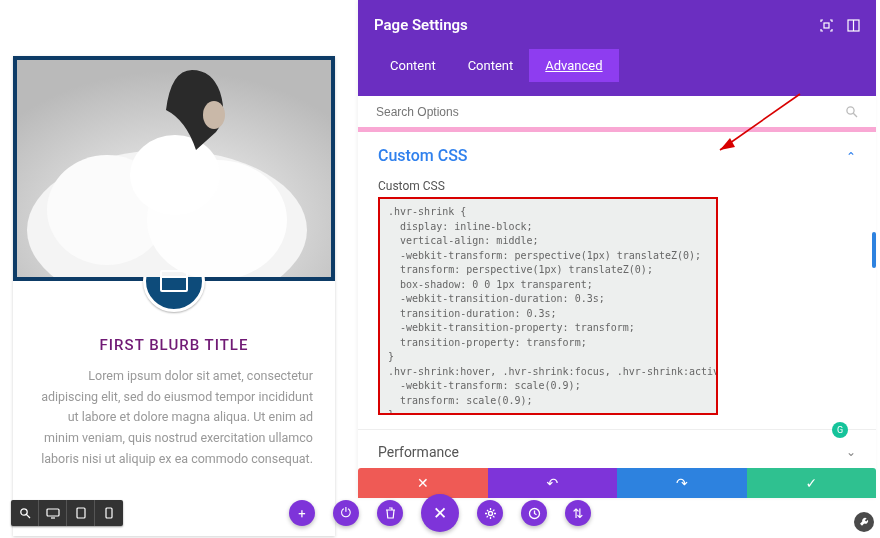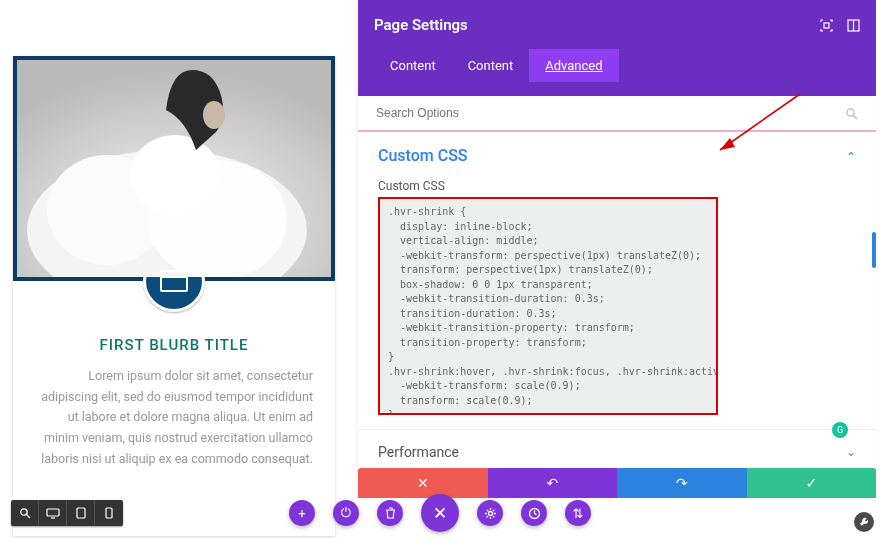--- a/index.html
+++ b/index.html
@@ -17,38 +17,38 @@
   .card-img-wrap { border: 4px solid #0d3b66; width: 322px; height: 225px; overflow: hidden; }
   .card-img { width: 100%; height: 100%; background:#eee; }
   .card-icon-wrap {
     width: 62px; height: 62px; border-radius: 50%;
     background: #0d4b7a; border: 3px solid #fff;
     margin: -31px auto 0; display:flex;align-items:center;justify-content:center;
     box-shadow: 0 1px 2px rgba(0,0,0,0.3);
   }
   .card-icon { width:28px;height:22px;border:2px solid #fff;border-radius:2px;position:relative;}
   .card-icon::before{content:"";position:absolute;left:-2px;right:-2px;top:4px;height:2px;background:#fff;}
-  .card-title { color:#0f766e; text-align:center; letter-spacing:1px; font-size:15px; font-weight:500; margin:24px 20px 12px;}
+  .card-title { color:#701a75; text-align:center; letter-spacing:1px; font-size:15px; font-weight:500; margin:24px 20px 12px;}
   .card-body  { color:#999; text-align:right; font-size:12.5px; line-height:1.65; margin:0 22px;}
 
   
   .viewbar { position:absolute;left:11px;bottom:12px;height:26px;background:#333;display:flex;border-radius:2px;box-shadow:0 1px 2px rgba(0,0,0,.4);}
   .viewbar .cell{width:28px;display:flex;align-items:center;justify-content:center;color:#fff;font-size:12px;}
   .viewbar .sep{border-right:1px solid #555;}
 
   
   .panel { position:absolute; left:358px; top:0; right:4px; height:498px; background:#fff; box-shadow:-1px 0 4px rgba(0,0,0,0.06);}
   .panel-head{background:#6b2ec1;color:#fff;padding:11px 16px 14px;}
   .panel-title-row{display:flex;align-items:center;justify-content:space-between;height:28px;}
   .panel-title{font-size:15px;font-weight:600;}
   .panel-icons{display:flex;gap:14px;font-size:13px;}
   .tabs{display:flex;margin-top:10px;}
   .tab{padding:9px 16px;font-size:13px;color:#ffffff;cursor:pointer;}
   .tab.active{background:#8e3df0;text-decoration:underline;}
-  .searchbar{display:flex;align-items:center;padding:0 18px;height:36px;border-bottom:2px solid #f9a8d4;background:#fff;}
+  .searchbar{display:flex;align-items:center;padding:0 18px;height:36px;border-bottom:5px solid #f9a8d4;background:#fff;}
   .searchbar input{flex:1;border:none;outline:none;font-size:12px;color:#666;background:transparent;}
   .searchbar .sicon{color:#bbb;font-size:13px;}
   .panel-body{padding:14px 20px 6px;position:relative;}
   .section-head{display:flex;justify-content:space-between;align-items:center;color:#2f80ed;font-size:16px;font-weight:500;margin-bottom:14px;}
   .chev{color:#2f80ed;font-size:12px;transform:rotate(180deg);display:inline-block;}
   .field-label{font-size:12px;color:#555;margin-bottom:4px;}
   .code-box{
     background:#edefee;border:2px solid #d80000;outline: none;
     font-family:Menlo,Consolas,monospace;font-size:10px;color:#666;
     width: 340px; height:218px; padding:6px 8px; white-space:pre; overflow-x:hidden; line-height:1.45;

